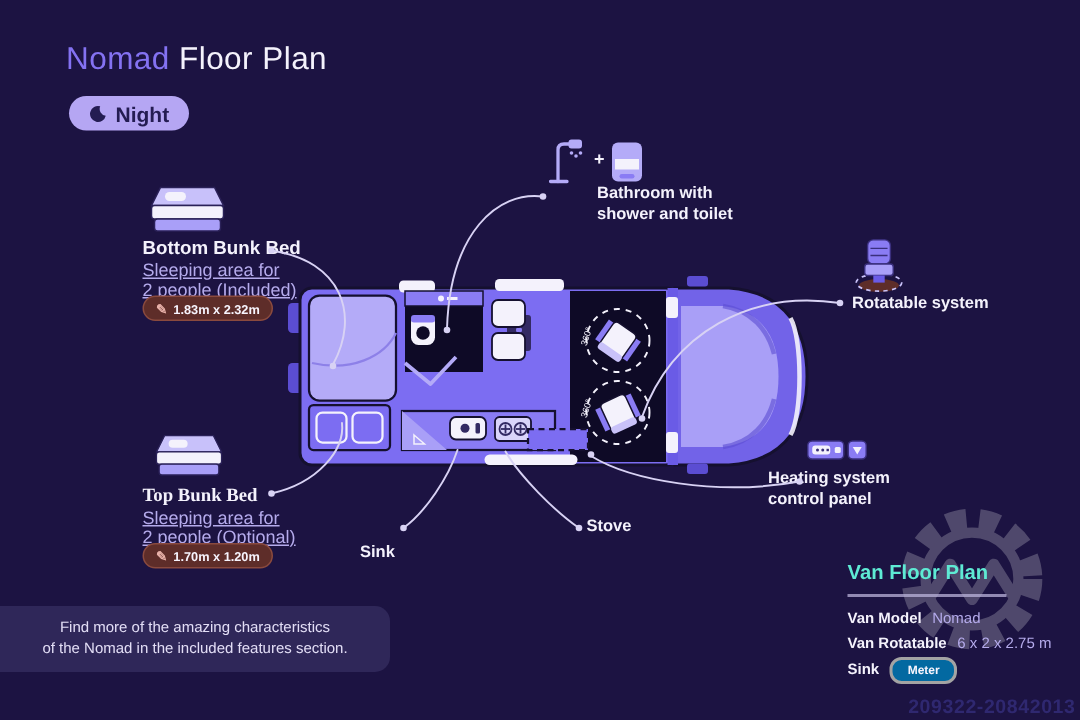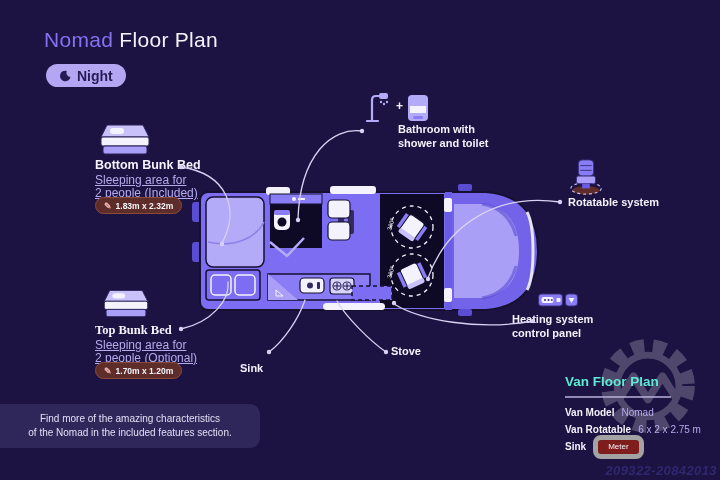--- a/index.html
+++ b/index.html
@@ -32,31 +32,31 @@
   .callout{font-size:11px;font-weight:700;color:#f4f2fc;line-height:13.5px;}
   .plus-sign{color:#f4f2fc;font-size:12px;font-weight:700;}
   
   .info-title{left:565px;top:374px;font-size:13.5px;font-weight:700;color:#5eead4;}
   .info-rule{left:565px;top:396px;width:106px;height:2px;background:#b9b3d9;opacity:.75;}
   .info-row{left:565px;display:flex;align-items:center;gap:7px;height:15px;}
   .info-label{font-size:10px;font-weight:700;color:#f4f2fc;white-space:nowrap;}
   .info-value{font-size:10px;color:#b5abec;white-space:nowrap;}
   .meter-badge{
     display:inline-flex;align-items:center;height:14px;padding:0 10px;
-    background:#7f1d1d;border:5px solid #a3a3a3;border-radius:8px;
-    font-size:8px;font-weight:400;color:#f7f4fd;cursor:pointer;
+    background:#0369a1;border:2px solid #a3a3a3;border-radius:8px;
+    font-size:8px;font-weight:700;color:#f7f4fd;cursor:pointer;
   }
   
   .note{
     left:-10px;top:404px;width:270px;height:44px;background:#2f2759;border-radius:10px;
     display:flex;flex-direction:column;justify-content:center;align-items:center;
   }
   .note div{font-size:10px;line-height:14.5px;color:#e3def6;text-align:center;width:100%;padding-left:10px;}
   
-  .wm-id{right:3px;bottom:2px;font-size:13px;font-weight:700;letter-spacing:.4px;color:#2f2870;font-style:italic;}
+  .wm-id{right:3px;bottom:2px;font-size:13px;font-weight:700;letter-spacing:.4px;color:#2f2870;}
   .gear{left:590px;top:328px;opacity:.38;}
   svg{display:block;}
   .connectors{left:0;top:0;pointer-events:none;}
 </style>
 </head>
 <body>
 
 <div class="canvas">
 
   <div class="abs title">

